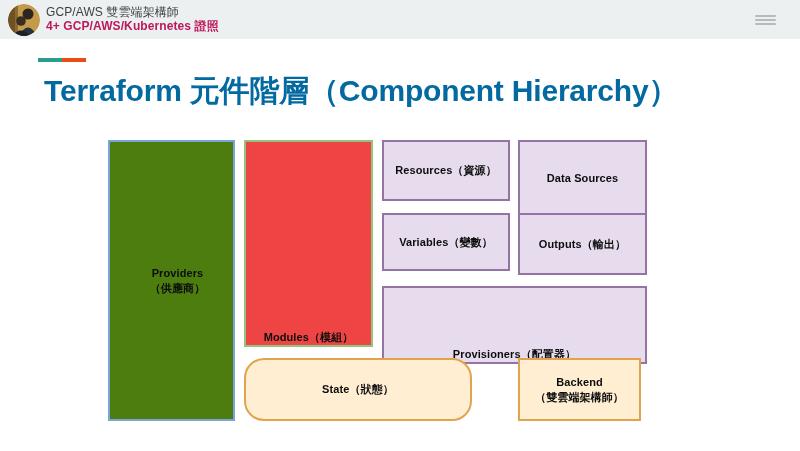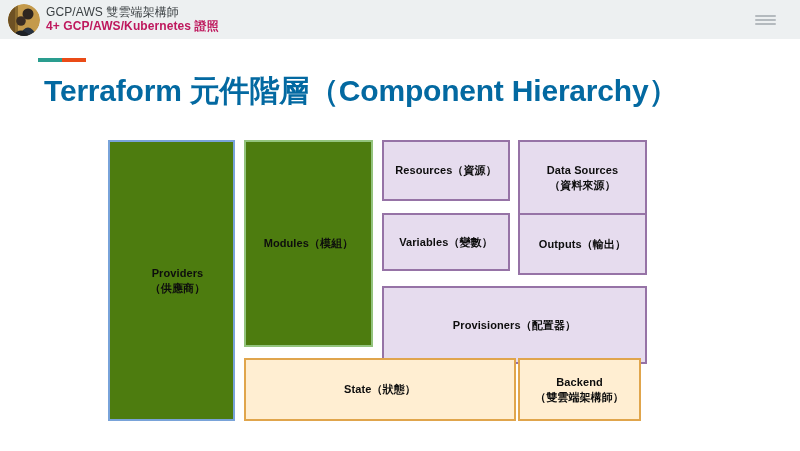--- a/index.html
+++ b/index.html
@@ -45,32 +45,32 @@
   .box{
     position:absolute;box-sizing:border-box;border:2px solid;
     display:flex;align-items:center;justify-content:center;text-align:center;
   }
   .box .lbl{
     font-size:11px;font-weight:700;color:#0d0d0d;line-height:1.35;letter-spacing:0.1px;
   }
   .box .lbl span{display:block;}
 
   .c-blue  {background:#4d7c0f;border-color:#79a3d9;padding-left:12px;}
-  .c-green {background:#4d7c0f;border-color:#93c47d;}
+  .c-green {background:#ef4444;border-color:#93c47d;align-items:flex-end;}
   .c-purple{background:#e6dcee;border-color:#9673a6;}
   .c-yellow{background:#ffeed2;border-color:#e0a54c;}
 
   .b-providers   {left:108px;top:140px;width:127px;height:281px;}
   .b-modules     {left:244px;top:140px;width:129px;height:207px;}
   .b-resources   {left:382px;top:140px;width:128px;height:61px;}
   .b-datasources {left:518px;top:140px;width:129px;height:76px;}
   .b-variables   {left:382px;top:213px;width:128px;height:58px;}
   .b-outputs     {left:518px;top:213px;width:129px;height:62px;}
-  .b-provisioners{left:382px;top:286px;width:265px;height:78px;}
-  .b-state       {left:244px;top:358px;width:272px;height:63px;}
+  .b-provisioners{left:382px;top:286px;width:265px;height:78px;align-items:flex-end;}
+  .b-state       {left:244px;top:358px;width:228px;height:63px;border-radius:20px;}
   .b-backend     {left:518px;top:358px;width:123px;height:63px;}
 </style>
 </head>
 <body>
 
 <div class="header">
   <span class="avatar">
     <svg width="32" height="32" viewBox="0 0 32 32">
       <defs>
           <clipPath id="avc">
@@ -122,21 +122,20 @@
 
   <div class="box c-purple b-resources">
     <div class="lbl">
       <span>Resources（資源）</span>
     </div>
   </div>
 
   <div class="box c-purple b-datasources">
     <div class="lbl">
       <span>Data Sources</span>
-      <span>（資料來源）</span>
     </div>
   </div>
 
   <div class="box c-purple b-variables">
     <div class="lbl">
       <span>Variables（變數）</span>
     </div>
   </div>
 
   <div class="box c-purple b-outputs">

